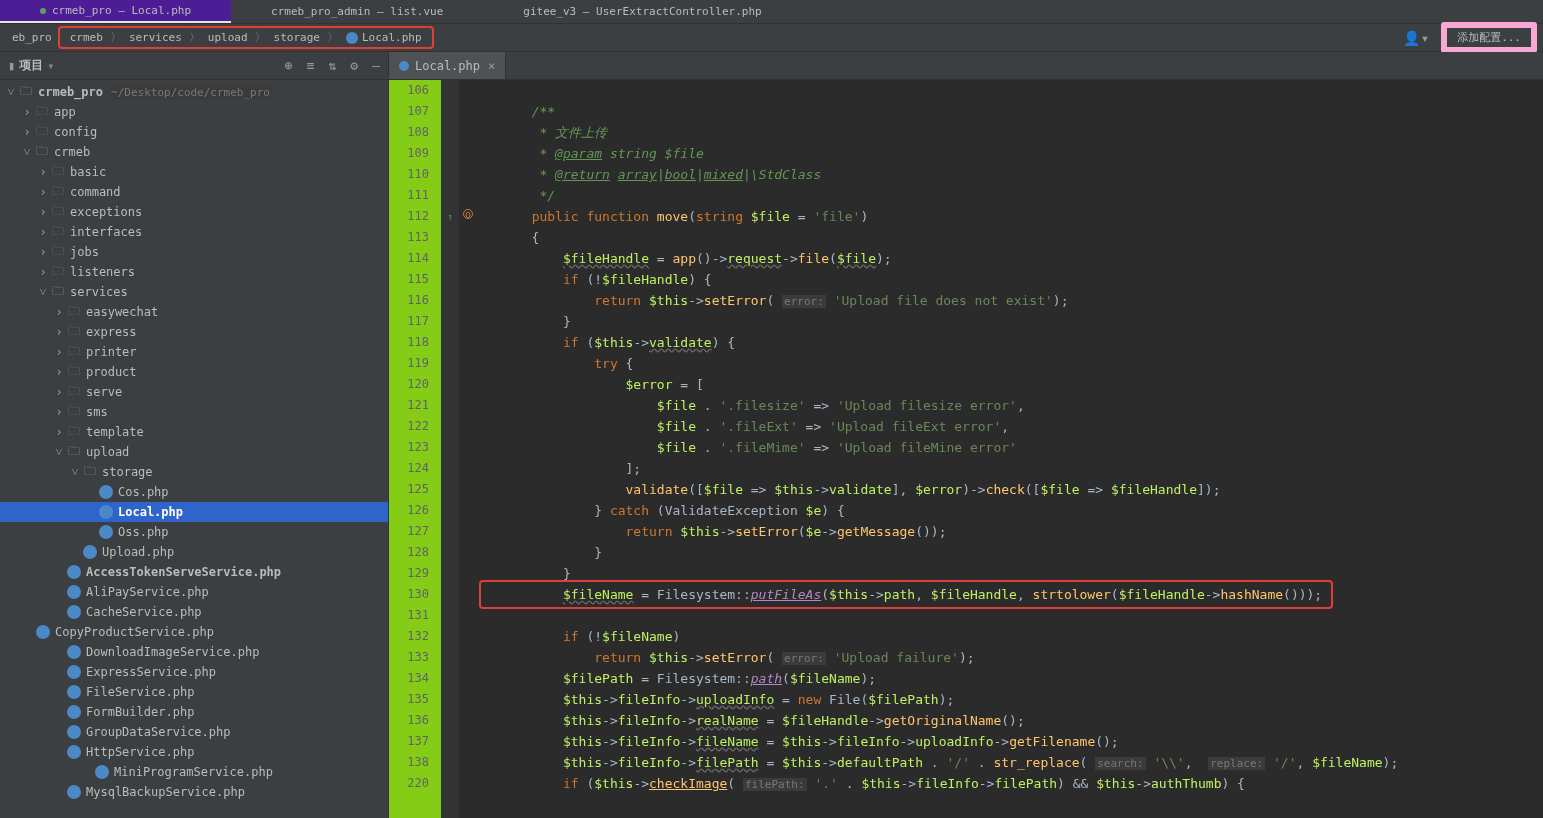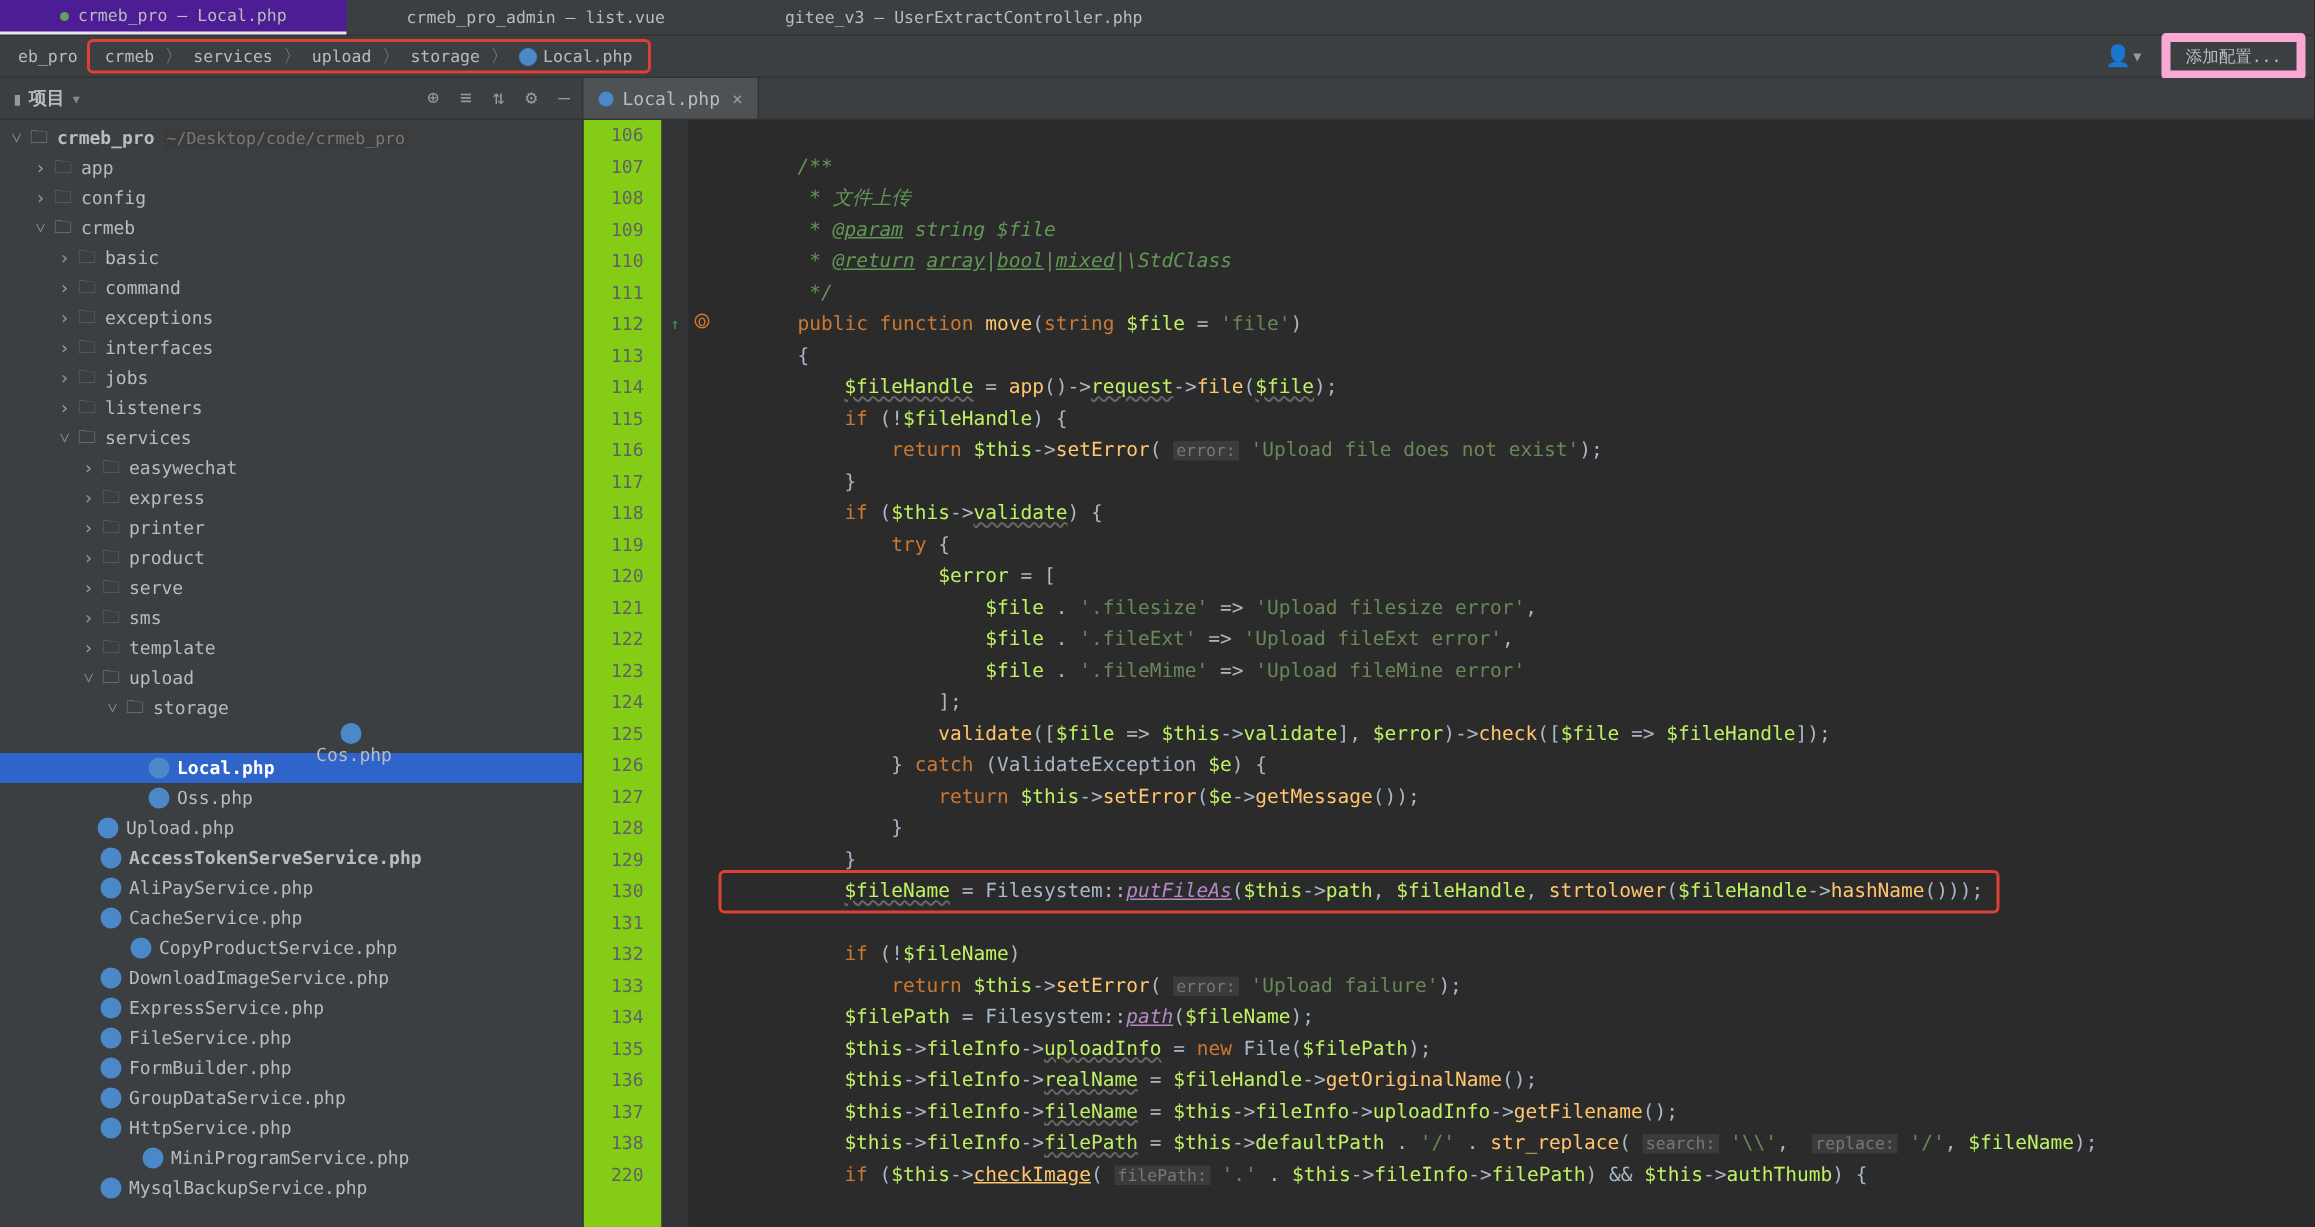--- a/index.html
+++ b/index.html
@@ -257,42 +257,42 @@
           <div class="tree-row" style="padding-left: 52px;">
             <span class="arrow-toggle">˅</span>
             <span class="icon folder-icon">🗀</span>
             <span class="label">upload</span>
           </div>
           <div class="tree-row" style="padding-left: 68px;">
             <span class="arrow-toggle">˅</span>
             <span class="icon folder-icon">🗀</span>
             <span class="label">storage</span>
           </div>
-          <div class="tree-row" style="padding-left: 84px; flex-direction: column;">
+          <div class="tree-row" style="padding-left: 84px;">
             <span class="arrow-toggle"></span>
             <span class="icon">
               <span class="php-icon"></span>
             </span>
             <span class="label">Cos.php</span>
           </div>
           <div class="tree-row selected" style="padding-left: 84px;">
             <span class="arrow-toggle"></span>
             <span class="icon">
               <span class="php-icon"></span>
             </span>
             <span class="label">Local.php</span>
           </div>
           <div class="tree-row" style="padding-left: 84px;">
             <span class="arrow-toggle"></span>
             <span class="icon">
               <span class="php-icon"></span>
             </span>
             <span class="label">Oss.php</span>
           </div>
-          <div class="tree-row" style="padding-left: 50px;">
+          <div class="tree-row" style="padding-left: 68px;">
             <span class="arrow-toggle"></span>
             <span class="icon">
               <span class="php-icon"></span>
             </span>
             <span class="label">Upload.php</span>
           </div>
           <div class="tree-row" style="padding-left: 52px; font-weight: bold;">
             <span class="arrow-toggle"></span>
             <span class="icon">
               <span class="php-icon"></span>
@@ -306,21 +306,21 @@
             </span>
             <span class="label">AliPayService.php</span>
           </div>
           <div class="tree-row" style="padding-left: 52px;">
             <span class="arrow-toggle"></span>
             <span class="icon">
               <span class="php-icon"></span>
             </span>
             <span class="label">CacheService.php</span>
           </div>
-          <div class="tree-row" style="padding-left: 72px;">
+          <div class="tree-row" style="padding-left: 21px;">
             <span class="arrow-toggle"></span>
             <span class="icon">
               <span class="php-icon"></span>
             </span>
             <span class="label">CopyProductService.php</span>
           </div>
           <div class="tree-row" style="padding-left: 52px;">
             <span class="arrow-toggle"></span>
             <span class="icon">
               <span class="php-icon"></span>

